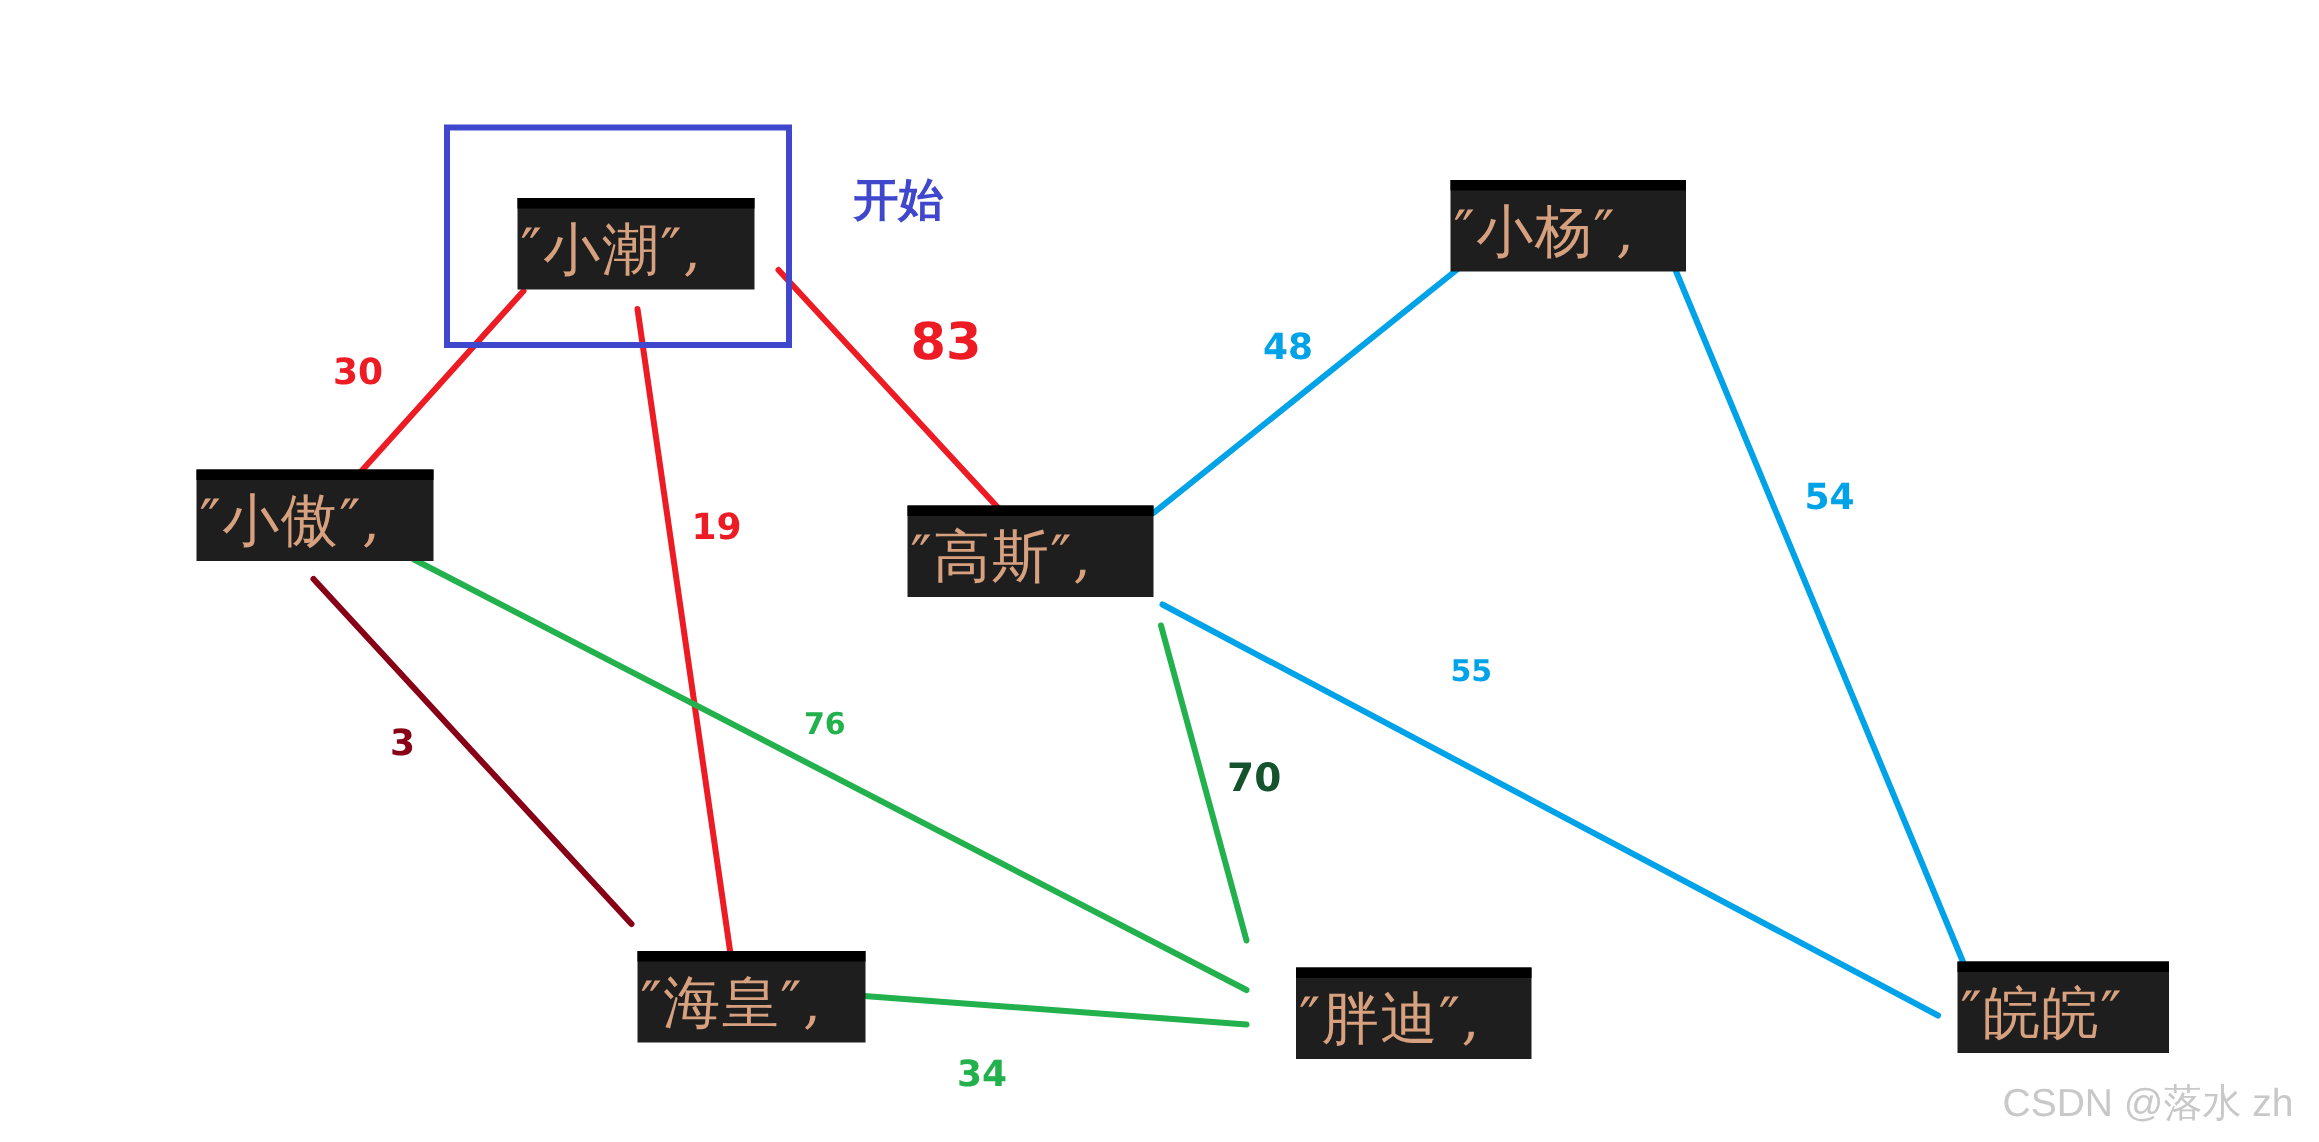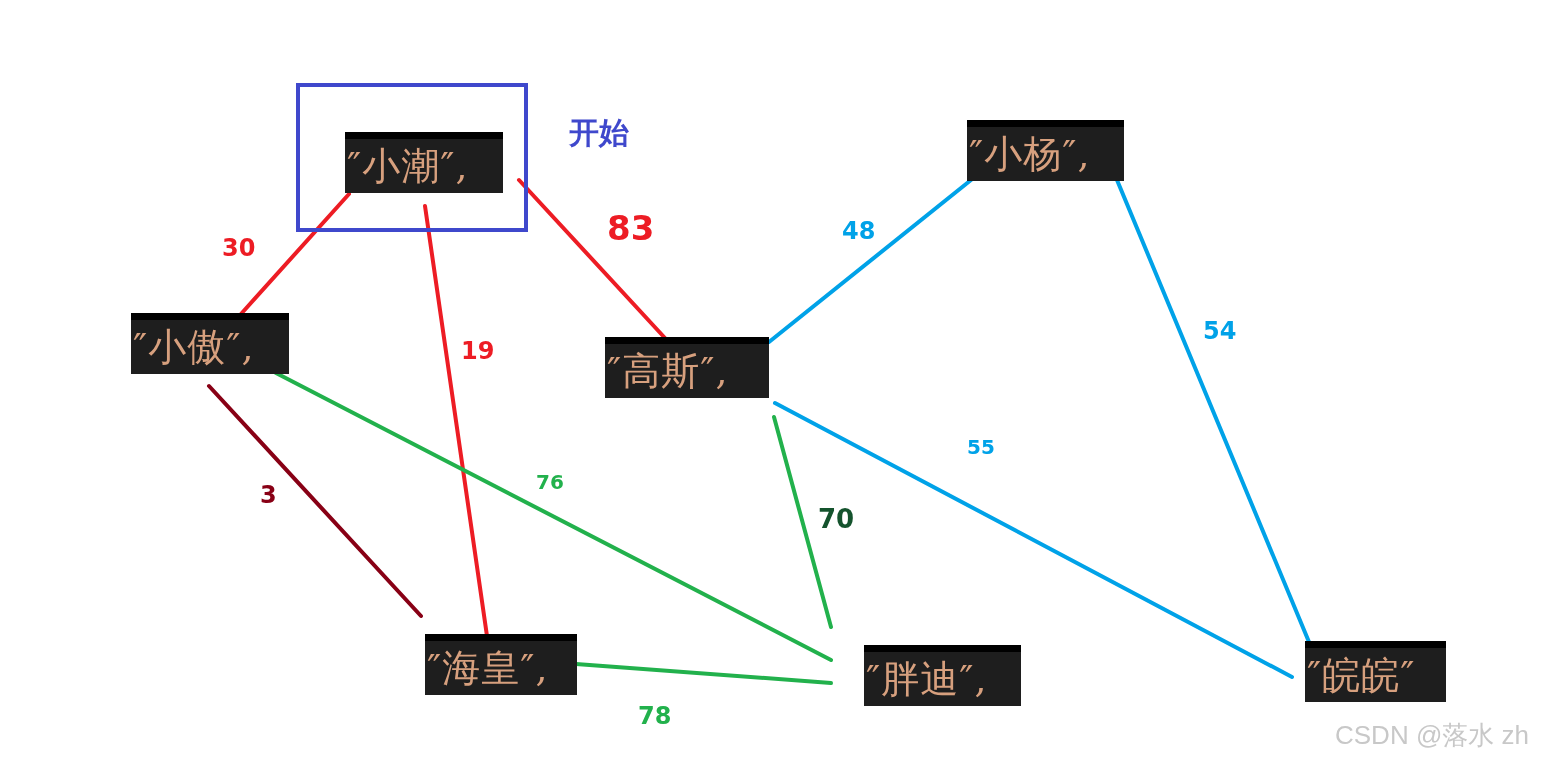--- a/index.html
+++ b/index.html
@@ -81,20 +81,20 @@
   <div class="node" style="left: 831px; top: 645px; width: 153px; margin-left: 33px;">″胖迪″,</div>
   <div class="node" style="left: 1305px; top: 641px; width: 137px;">″皖皖″</div>
 </div>
 
 <div id="labels-layer">
   <div class="label" style="left: 222px; top: 234px; color: rgb(237, 28, 36); font-size: 24px;">30</div>
   <div class="label" style="left: 461px; top: 337px; color: rgb(237, 28, 36); font-size: 24px;">19</div>
   <div class="label" style="left: 607px; top: 208px; color: rgb(237, 28, 36); font-size: 34px;">83</div>
   <div class="label" style="left: 260px; top: 481px; color: rgb(136, 0, 21); font-size: 24px;">3</div>
   <div class="label" style="left: 536px; top: 470px; color: rgb(34, 177, 76); font-size: 20px;">76</div>
-  <div class="label" style="left: 638px; top: 702px; color: rgb(34, 177, 76); font-size: 24px;">78</div>
+  <div class="label" style="left: 638px; top: 702px; color: rgb(34, 177, 76); font-size: 24px;">34</div>
   <div class="label" style="left: 818px; top: 504px; color: #14532d; font-size: 26px;">70</div>
   <div class="label" style="left: 842px; top: 217px; color: rgb(0, 162, 232); font-size: 24px;">48</div>
   <div class="label" style="left: 933px; top: 435px; color: rgb(0, 162, 232); font-size: 20px; margin-left: 34px;">55</div>
   <div class="label" style="left: 1203px; top: 317px; color: rgb(0, 162, 232); font-size: 24px;">54</div>
 </div>
 
 <div class="watermark" style="left:1335px; top:718px;">CSDN @落水 zh</div>
 
 </body></html>

